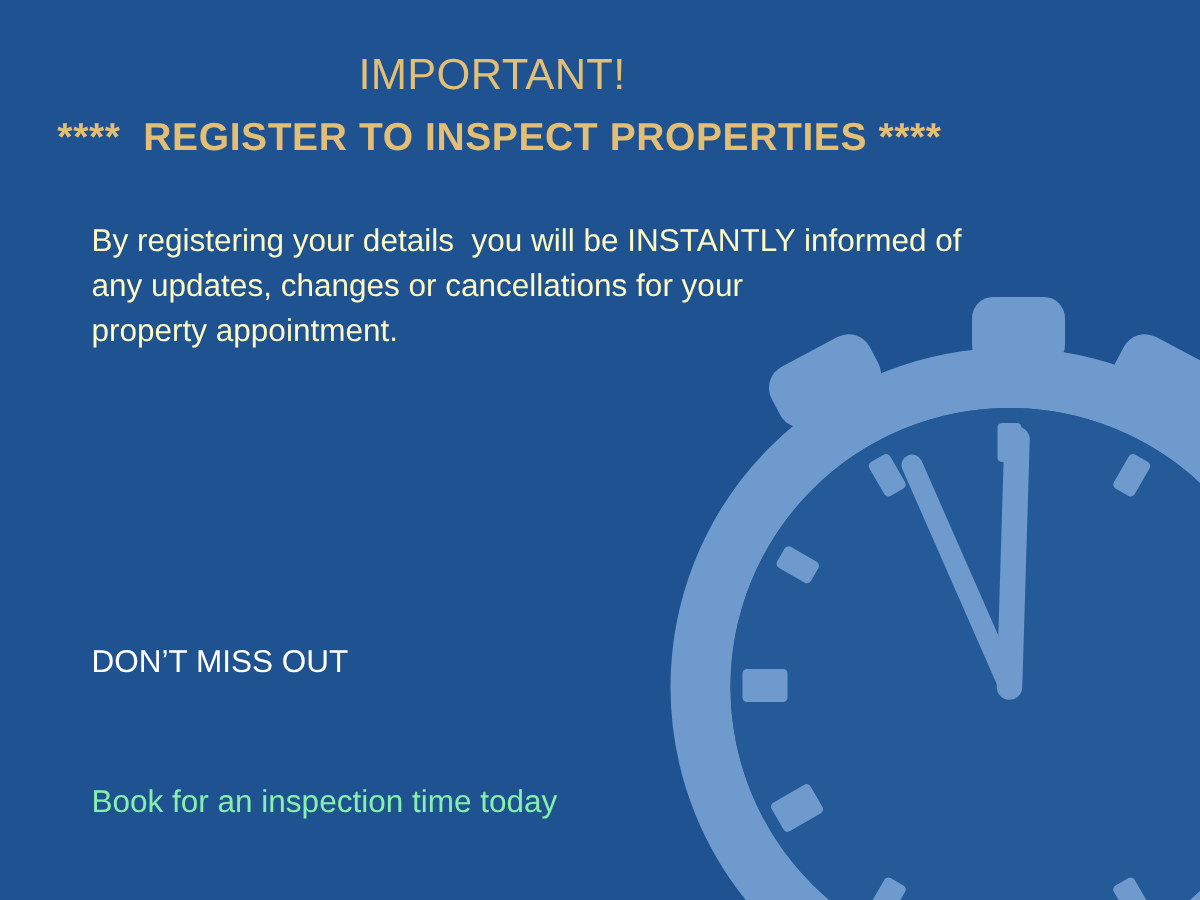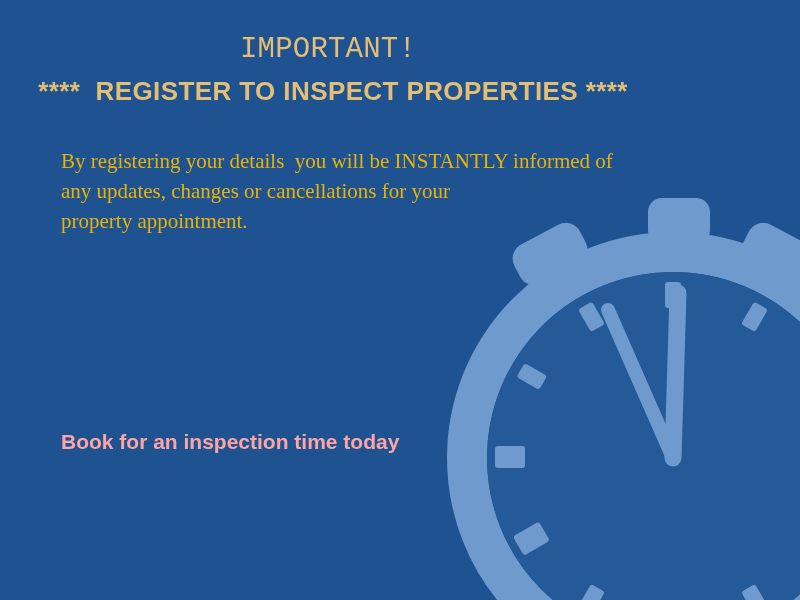--- a/index.html
+++ b/index.html
@@ -44,21 +44,20 @@
     left: 0;
     top: 33px;
     width: 656px;
     text-align: center;
     font-size: 29px;
     line-height: 34px;
     font-weight: 400;
     letter-spacing: 0.2px;
     color: #e3be75;
     white-space: pre;
-    font-family: Liberation Mono, monospace;
   }
   .headline-2 {
     position: absolute;
     left: 0;
     top: 75px;
     width: 666px;
     text-align: center;
     font-size: 26px;
     line-height: 32px;
     font-weight: 700;
@@ -66,42 +65,41 @@
     color: #e3be75;
     white-space: pre;
   }
 
   .body-block {
     position: absolute;
     left: 61px;
     font-size: 21px;
     line-height: 30px;
     font-weight: 400;
-    color: #eab308;
+    color: #fef9c3;
     white-space: pre;
-    font-family: Liberation Serif, serif;
   }
   #para-1 { top: 146px; }
   #para-2 { top: 274px; }
 
   .cta-block {
     position: absolute;
     left: 61px;
     top: 364px;
     font-size: 21px;
     line-height: 31px;
     white-space: pre;
   }
   .cta-line-plain {
     color: #ffffff;
     font-weight: 400;
   }
   .cta-line-gold {
-    color: #fca5a5;
-    font-weight: 700;
+    color: #86efac;
+    font-weight: 400;
   }
 </style>
 </head>
 <body>
 
 <div id="slide">
 
   <svg id="clock-art" viewBox="0 0 800 600">
     <defs>
       <clipPath id="slide-clip">
@@ -147,18 +145,19 @@
     <div class="headline-1">IMPORTANT!</div>
 
     <div class="headline-2">****  REGISTER TO INSPECT PROPERTIES ****</div>
 
     <div class="body-block" id="para-1">By registering your details  you will be INSTANTLY informed of
 any updates, changes or cancellations for your
 property appointment.</div>
 
 
     <div class="cta-block">
+      <div class="cta-line-plain">DON’T MISS OUT</div>
       <div class="cta-line-gold">Book for an inspection time today</div>
       
     </div>
 
   </div>
 </div>
 
 </body></html>

